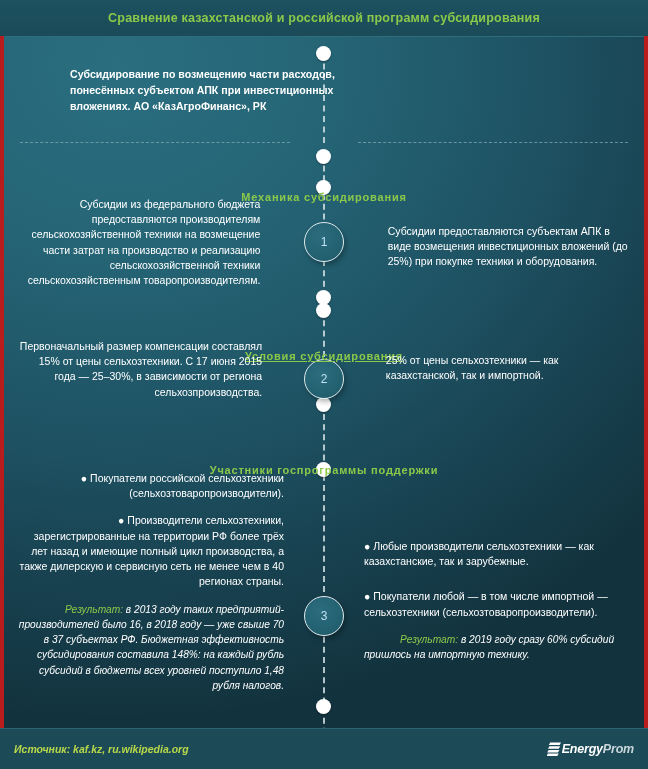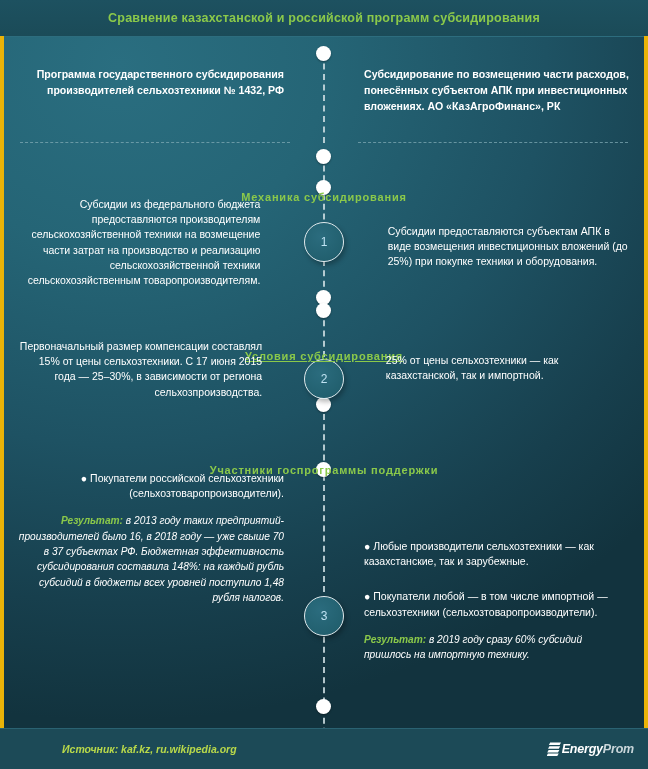--- a/index.html
+++ b/index.html
@@ -8,21 +8,21 @@
     background: #0d2a33;
   }
   body {
     font-family: "Liberation Sans", sans-serif;
   }
   #infographic {
     position: relative;
     width: 648px;
     height: 769px;
     overflow: hidden;
-    background: #eab308;
+    background: #b91c1c;
     box-sizing: border-box;
   }
   
   .header-band {
     position: absolute;
     left: 0; top: 0;
     width: 648px;
     height: 36px;
     background: linear-gradient(180deg, #1d5160 0%, #1b4b58 100%);
     display: flex;
@@ -61,21 +61,20 @@
     align-items: center;
     justify-content: space-between;
     padding: 0 14px;
     box-sizing: border-box;
   }
   .source-text {
     color: #b9d94a;
     font-size: 10.5px;
     font-style: italic;
     font-weight: bold;
-    margin-left: 48px;
   }
   .logo {
     display: flex;
     align-items: center;
   }
   .logo-mark {
     display: block;
   }
   .logo-text {
     color: #ffffff;
@@ -163,22 +162,23 @@
 
   
   .bullet-block { margin-bottom: 12px; }
   .result {
     font-style: italic;
     font-size: 10.2px;
     line-height: 1.5;
   }
   .result .label {
     color: #8bc94a;
-    font-weight: bold;
-    font-style: italic;
+    font-weight: normal;
+    font-style: italic;
+    margin-left: 36px;
   }
 </style>
 </head>
 <body>
 
 <div id="infographic">
 
   <div class="header-band">
     <div class="header-title">Сравнение казахстанской и российской программ субсидирования</div>
   </div>
@@ -198,21 +198,20 @@
     <div class="tl-dot" style="top:266px;"></div>
     <div class="tl-dot" style="top:360px;"></div>
     <div class="tl-dot" style="top:425px;"></div>
     <div class="tl-dot" style="top:662px;"></div>
 
     <div class="tl-circle" style="top:185px;">1</div>
     <div class="tl-circle" style="top:322px;">2</div>
     <div class="tl-circle" style="top:559px;">3</div>
 
     <div class="row" style="top:30px;">
-      <div class="col left intro">Программа государственного субсидирования производителей сельхозтехники № 1432, РФ</div>
       <div class="spacer-col"></div>
       <div class="col right intro">Субсидирование по возмещению части расходов, понесённых субъектом АПК при инвестиционных вложениях. АО «КазАгроФинанс», РК</div>
     </div>
 
     <div class="divider" style="left:16px;top:105px;width:270px;"></div>
     <div class="divider" style="left:354px;top:105px;width:270px;"></div>
 
     <div class="section-heading" style="top:129px;">Механика  субсидирования</div>
     <div class="row" style="top:160px;gap:26px;">
       <div class="col left">Субсидии  из федерального бюджета предоставляются производителям сельскохозяйственной техники на возмещение части затрат на производство и реализацию сельскохозяйственной техники сельскохозяйственным товаропроизводителям.</div>
@@ -226,20 +225,24 @@
       <div class="spacer-col"></div>
       <div class="col right" style="padding-top:14px;">25% от цены сельхозтехники — как казахстанской, так и импортной.</div>
     </div>
 
     <div class="section-heading" style="top:402px;">Участники  госпрограммы  поддержки</div>
     <div class="row" style="top:434px;">
       <div class="col left">
         <div class="bullet-block">
           <span>●</span>
           <span>Покупатели российской сельхозтехники (сельхозтоваропроизводители).</span>
+        </div>
+        <div class="bullet-block">
+          <span>●</span>
+          <span>Производители сельхозтехники, зарегистрированные на территории РФ более трёх лет назад и имеющие полный цикл производства, а также дилерскую и сервисную сеть не менее чем в 40 регионах страны.</span>
         </div>
         <div class="result">
           <span class="label">Результат:</span><span> в 2013 году таких предприятий-производителей было 16, в 2018 году — уже свыше 70 в 37 субъектах РФ. Бюджетная эффективность субсидирования составила 148%: на каждый рубль субсидий в бюджеты всех уровней поступило 1,48 рубля налогов.</span>
         </div>
       </div>
       <div class="spacer-col"></div>
       <div class="col right" style="padding-top:68px;">
         <div class="bullet-block" style="margin-bottom:20px;">
           <span>●</span>
           <span>Любые производители сельхозтехники — как казахстанские, так и зарубежные.</span>

